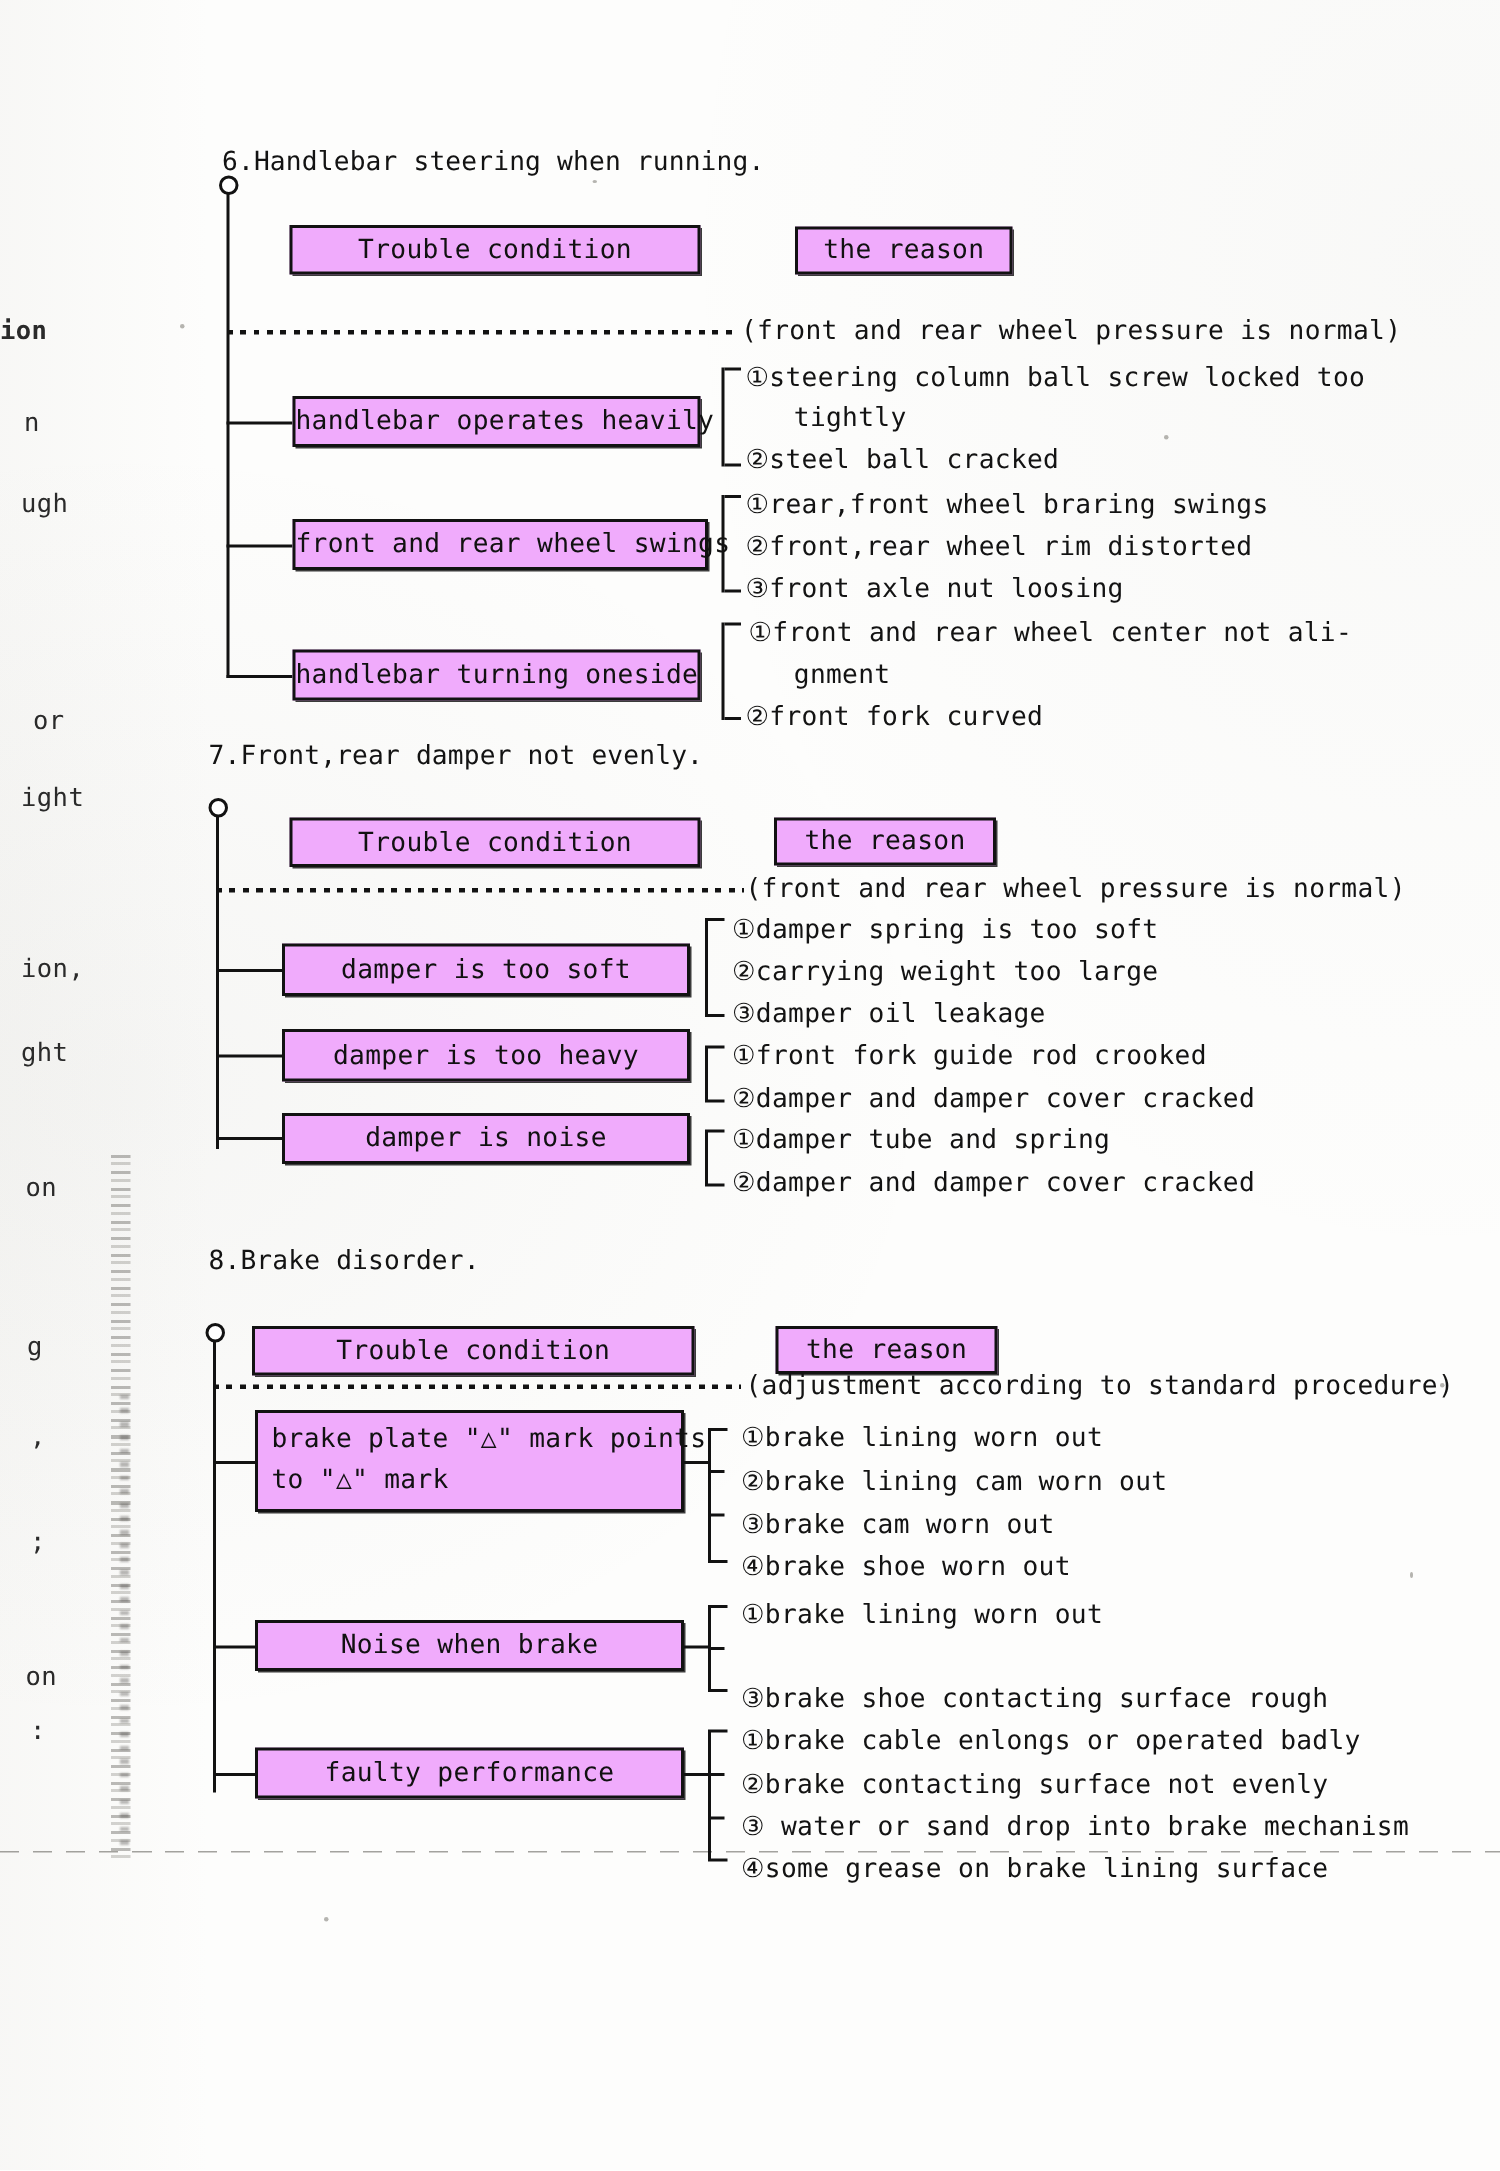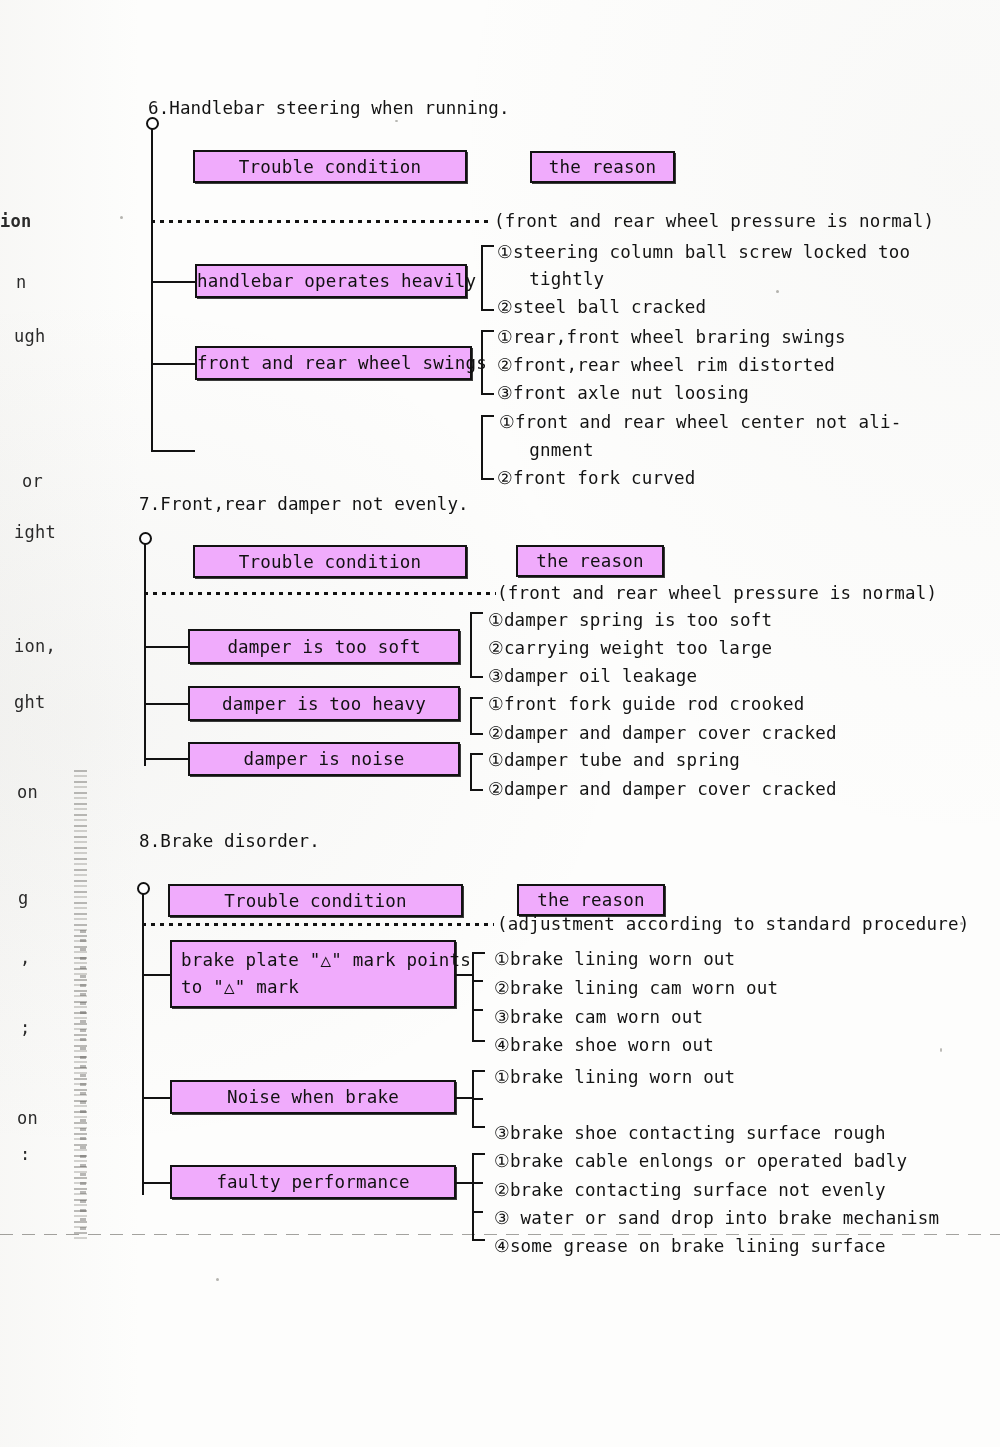--- a/index.html
+++ b/index.html
@@ -244,20 +244,23 @@
   <div class="hline" style="left:151px; top:363px; width:44px;"></div>
   <div class="box" style="left:195px; top:346px; width:277px; height:34px;">
     <div class="label">front and rear wheel swings</div>
   </div>
   <div class="bracket" style="left:481px; top:330px; height:65px;"></div>
   <div class="txt" style="left:497px; top:357px;">②front,rear wheel rim distorted</div>
   <div class="txt" style="left:497px; top:329px;">①rear,front wheel braring swings</div>
   <div class="txt" style="left:497px; top:385px;">③front axle nut loosing</div>
 
   <div class="hline" style="left:151px; top:450px; width:44px;"></div>
+  <div class="box" style="left:195px; top:433px; width:272px; height:34px;">
+    <div class="label">handlebar turning oneside</div>
+  </div>
   <div class="bracket" style="left:481px; top:415px; height:65px;"></div>
   <div class="txt" style="left:467px; top:414px;margin-left:32px;">①front and rear wheel center not ali-</div>
   <div class="txt" style="left:497px; top:442px;">   gnment</div>
   <div class="txt" style="left:497px; top:470px;">②front fork curved</div>
 
   <div class="txt heading" style="left:139px; top:496px;">7.Front,rear damper not evenly.</div>
 
   <div class="node-circle" style="left:139px; top:532px;"></div>
   <div class="vline" style="left:144px; top:544px; height:222px;"></div>
 

